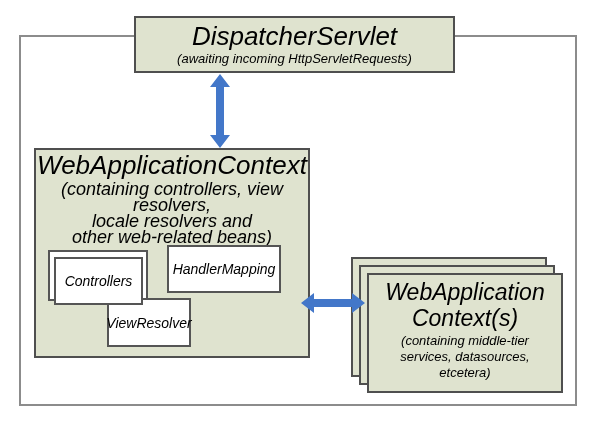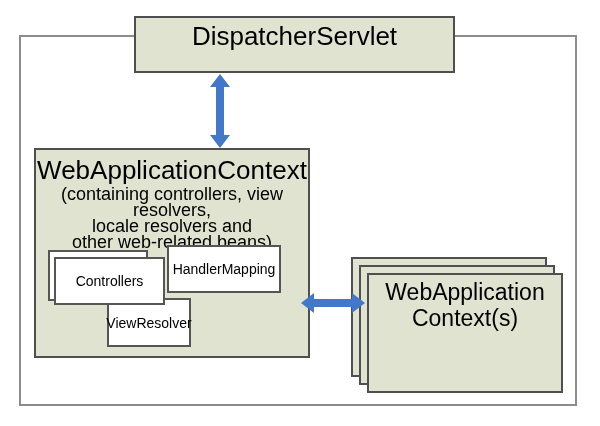--- a/index.html
+++ b/index.html
@@ -1,41 +1,41 @@
 <!DOCTYPE html>
 <html><head>
 <meta charset="utf-8">
 <style>
   html,body{margin:0;padding:0;background:#fff;}
   .canvas{
     position:relative;width:600px;height:426px;background:#ffffff;overflow:hidden;
-    font-family:"Liberation Sans","DejaVu Sans",sans-serif;color:#000;
+    font-family:"Liberation Sans","DejaVu Sans",sans-serif;color:#000;font-style:italic;
   }
   .frame{
     position:absolute;left:19px;top:35px;width:554px;height:367px;
     border:2px solid #8c8c8c;z-index:1;background:transparent;
   }
   .gbox{
     position:absolute;background:#dfe3cf;border:2px solid #4f4f4f;z-index:2;
     box-sizing:border-box;text-align:center;
   }
   .dispatcher{left:134px;top:16px;width:321px;height:57px;padding-top:3px;}
   .dispatcher .title{font-size:26px;line-height:30px;}
   .dispatcher .subtitle{font-size:13px;line-height:15px;}
-  .webappctx{left:34px;top:148px;width:276px;height:210px;padding-top:5px;}
+  .webappctx{left:34px;top:148px;width:276px;height:210px;}
   .webappctx .title{font-size:26px;line-height:31px;}
   .webappctx .subtitle{font-size:18px;line-height:16px;white-space:pre-line;}
   .title{font-weight:400;}
   .wbox{
     position:absolute;background:#ffffff;border:2px solid #555555;z-index:3;
     box-sizing:border-box;display:flex;align-items:center;justify-content:center;
     font-size:14px;
   }
   .ctrl-back{left:48px;top:250px;width:100px;height:51px;z-index:3;}
-  .ctrl-front{left:54px;top:257px;width:111px;height:48px;z-index:4;}
+  .ctrl-front{left:54px;top:257px;width:89px;height:48px;z-index:4;}
   .handler{left:167px;top:245px;width:114px;height:48px;text-align:right;}
   .viewres{left:107px;top:298px;width:84px;height:49px;}
   .stack{position:absolute;background:#dfe3cf;border:2px solid #4f4f4f;box-sizing:border-box;width:196px;height:120px;}
   .stack.back{left:351px;top:257px;z-index:2;}
   .stack.mid{left:359px;top:265px;z-index:3;}
   .stack.front{left:367px;top:273px;z-index:4;text-align:center;padding-top:4px;}
   .stack.front .title{font-size:23px;line-height:26px;white-space:pre-line;}
   .stack.front .subtitle{font-size:13px;line-height:16px;white-space:pre-line;margin-top:2px;}
   .arrow-svg{position:absolute;z-index:5;}
   .v-arrow{left:206px;top:74px;}
@@ -43,20 +43,21 @@
 </style>
 </head>
 <body>
 
 <div class="canvas">
 
   <div class="frame"></div>
 
   <div class="gbox dispatcher">
     <div class="title">DispatcherServlet</div>
+    <div class="subtitle">(awaiting incoming HttpServletRequests)</div>
   </div>
 
   <svg class="arrow-svg v-arrow" width="28" height="74" viewBox="0 0 28 74">
     <polygon points="14,0 24,13 18,13 18,61 24,61 14,74 4,61 10,61 10,13 4,13" fill="#4377c9"></polygon>
   </svg>
 
   <div class="gbox webappctx">
     <div class="title">WebApplicationContext</div>
     <div class="subtitle">(containing controllers, view resolvers,
 locale resolvers and
@@ -76,15 +77,18 @@
 
   <svg class="arrow-svg h-arrow" width="64" height="22" viewBox="0 0 64 22">
     <polygon points="0,11 13,1 13,7 51,7 51,1 64,11 51,21 51,15 13,15 13,21" fill="#4377c9"></polygon>
   </svg>
 
   <div class="stack back"></div>
   <div class="stack mid"></div>
   <div class="stack front">
     <div class="title">WebApplication
 Context(s)</div>
+    <div class="subtitle">(containing middle-tier
+services, datasources,
+etcetera)</div>
   </div>
 
 </div>
 
 </body></html>

